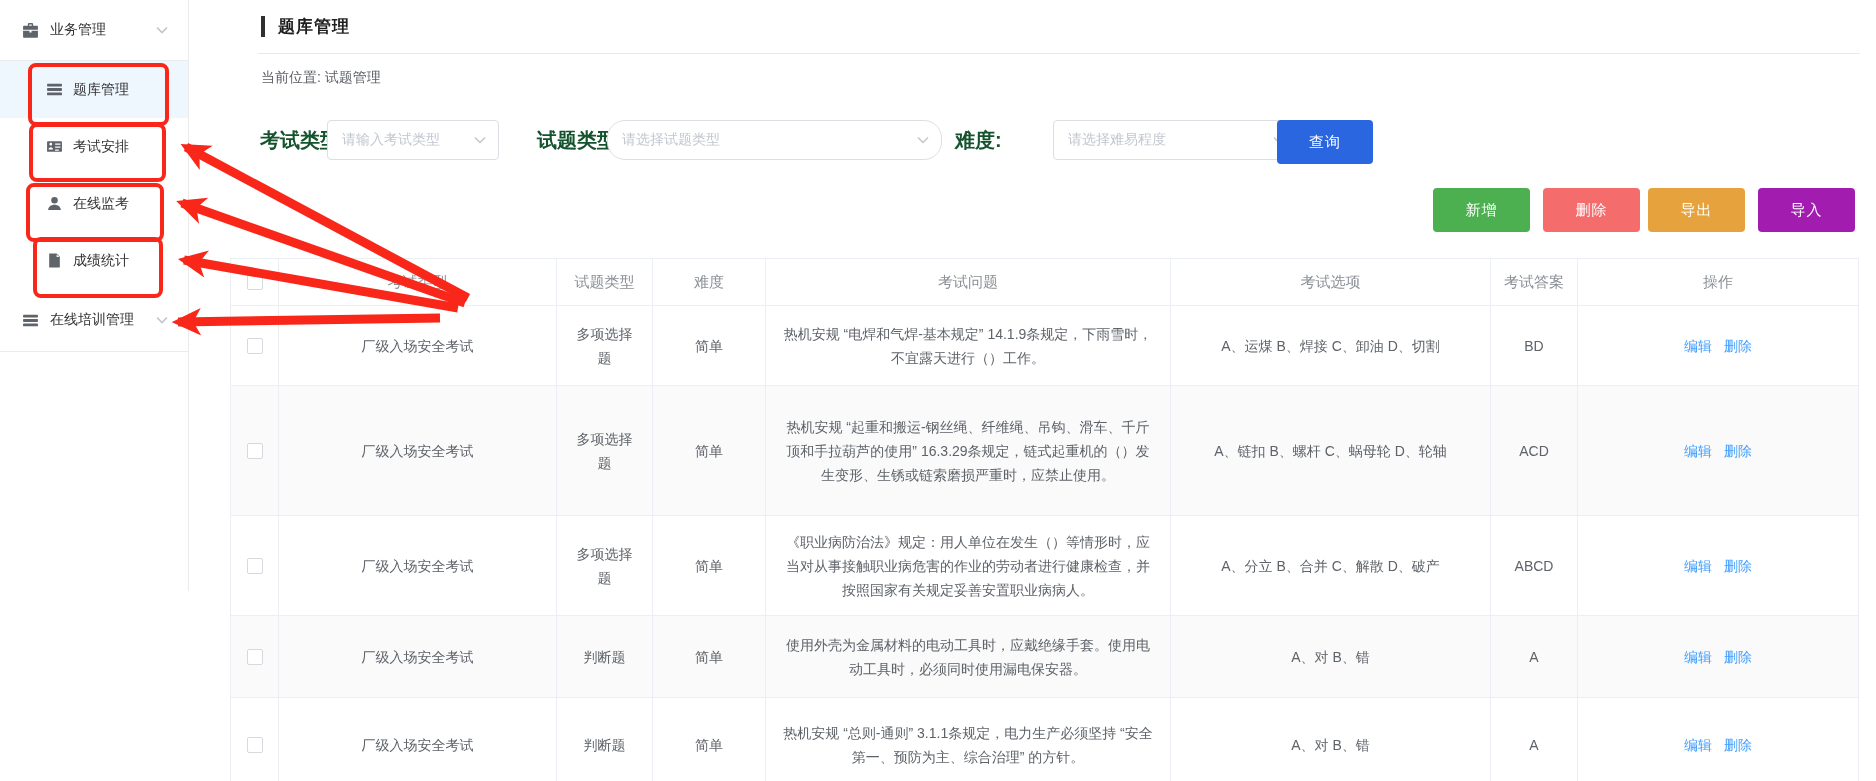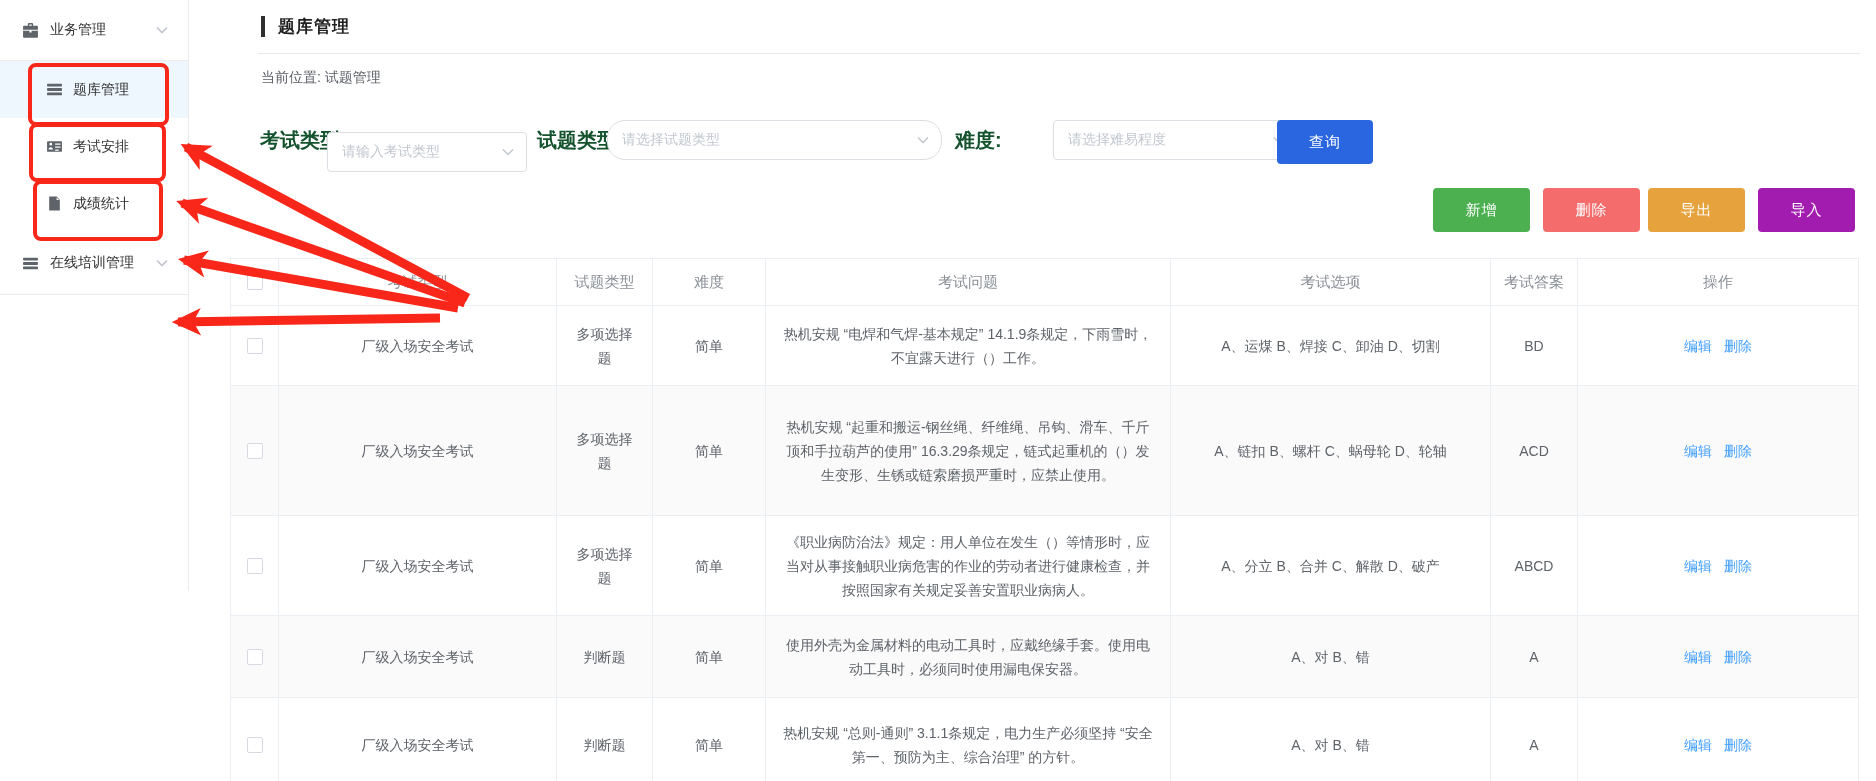--- a/index.html
+++ b/index.html
@@ -87,20 +87,27 @@
   </div>
 
   <div class="side-row side-sub">
     <svg class="icon16" viewBox="0 0 16 16">
       <path fill="#5f646b" d="M1.8 3h12.4c.5 0 .8.3.8.8v8.4c0 .5-.3.8-.8.8H1.8c-.5 0-.8-.3-.8-.8V3.8c0-.5.3-.8.8-.8zm2.7 4.1a1.3 1.3 0 1 0 0-2.6 1.3 1.3 0 0 0 0 2.6zM2.4 10.9h4.2c0-1.2-.9-2.1-2.1-2.1s-2.1.9-2.1 2.1zM8.6 5.2v1.2h5V5.2h-5zm0 2.8v1.2h5V8h-5zm0 2.8v1.2h3.4v-1.2H8.6z"></path>
     </svg>
     <span class="lbl">考试安排</span>
     <div class="redbox rb2"></div>
   </div>
 
+  <div class="side-row side-sub">
+    <svg class="icon16" viewBox="0 0 16 16">
+      <path fill="#5f646b" d="M8 1.8a3.1 3.1 0 1 1 0 6.2 3.1 3.1 0 0 1 0-6.2zM2 14.2c0-3 2.7-5 6-5s6 2 6 5H2z"></path>
+    </svg>
+    <span class="lbl">在线监考</span>
+    <div class="redbox rb3"></div>
+  </div>
 
   <div class="side-row side-sub">
     <svg class="icon16" viewBox="0 0 16 16">
       <path fill="#5f646b" d="M3 1.5h7l3 3v10H3v-13zm7 .8v2.5h2.5L10 2.3zM5 7h6v1.1H5V7zm0 2.6h6v1.1H5V9.6zm0 2.6h4v1.1H5v-1.1z"></path>
     </svg>
     <span class="lbl">成绩统计</span>
     <div class="redbox rb4"></div>
   </div>
 
   <div class="side-row side-parent row-train">
@@ -122,21 +129,21 @@
 
   <div class="page-title">
     <div class="title-bar"></div>
     <span class="title-text">题库管理</span>
   </div>
   <div class="title-divider"></div>
 
   <div class="breadcrumb">当前位置: 试题管理</div>
 
   <div class="flt-label" style="left:260px;">考试类型:</div>
-  <div class="flt-box" style="left:327px;width:200px;margin-top:12px;">
+  <div class="flt-box" style="left:327px;width:172px;">
     <span class="ph">请输入考试类型</span>
     <svg class="chev" width="12" height="8" viewBox="0 0 12 8">
         <polyline points="1,1.5 6,6.5 11,1.5" fill="none" stroke="#c0c4cc" stroke-width="1.4"></polyline>
       </svg>
   </div>
 
   <div class="flt-label" style="left:537px;">试题类型:</div>
   <div class="flt-box" style="left:607px;width:335px;border-radius:18px;">
     <span class="ph">请选择试题类型</span>
     <svg class="chev" width="12" height="8" viewBox="0 0 12 8">

